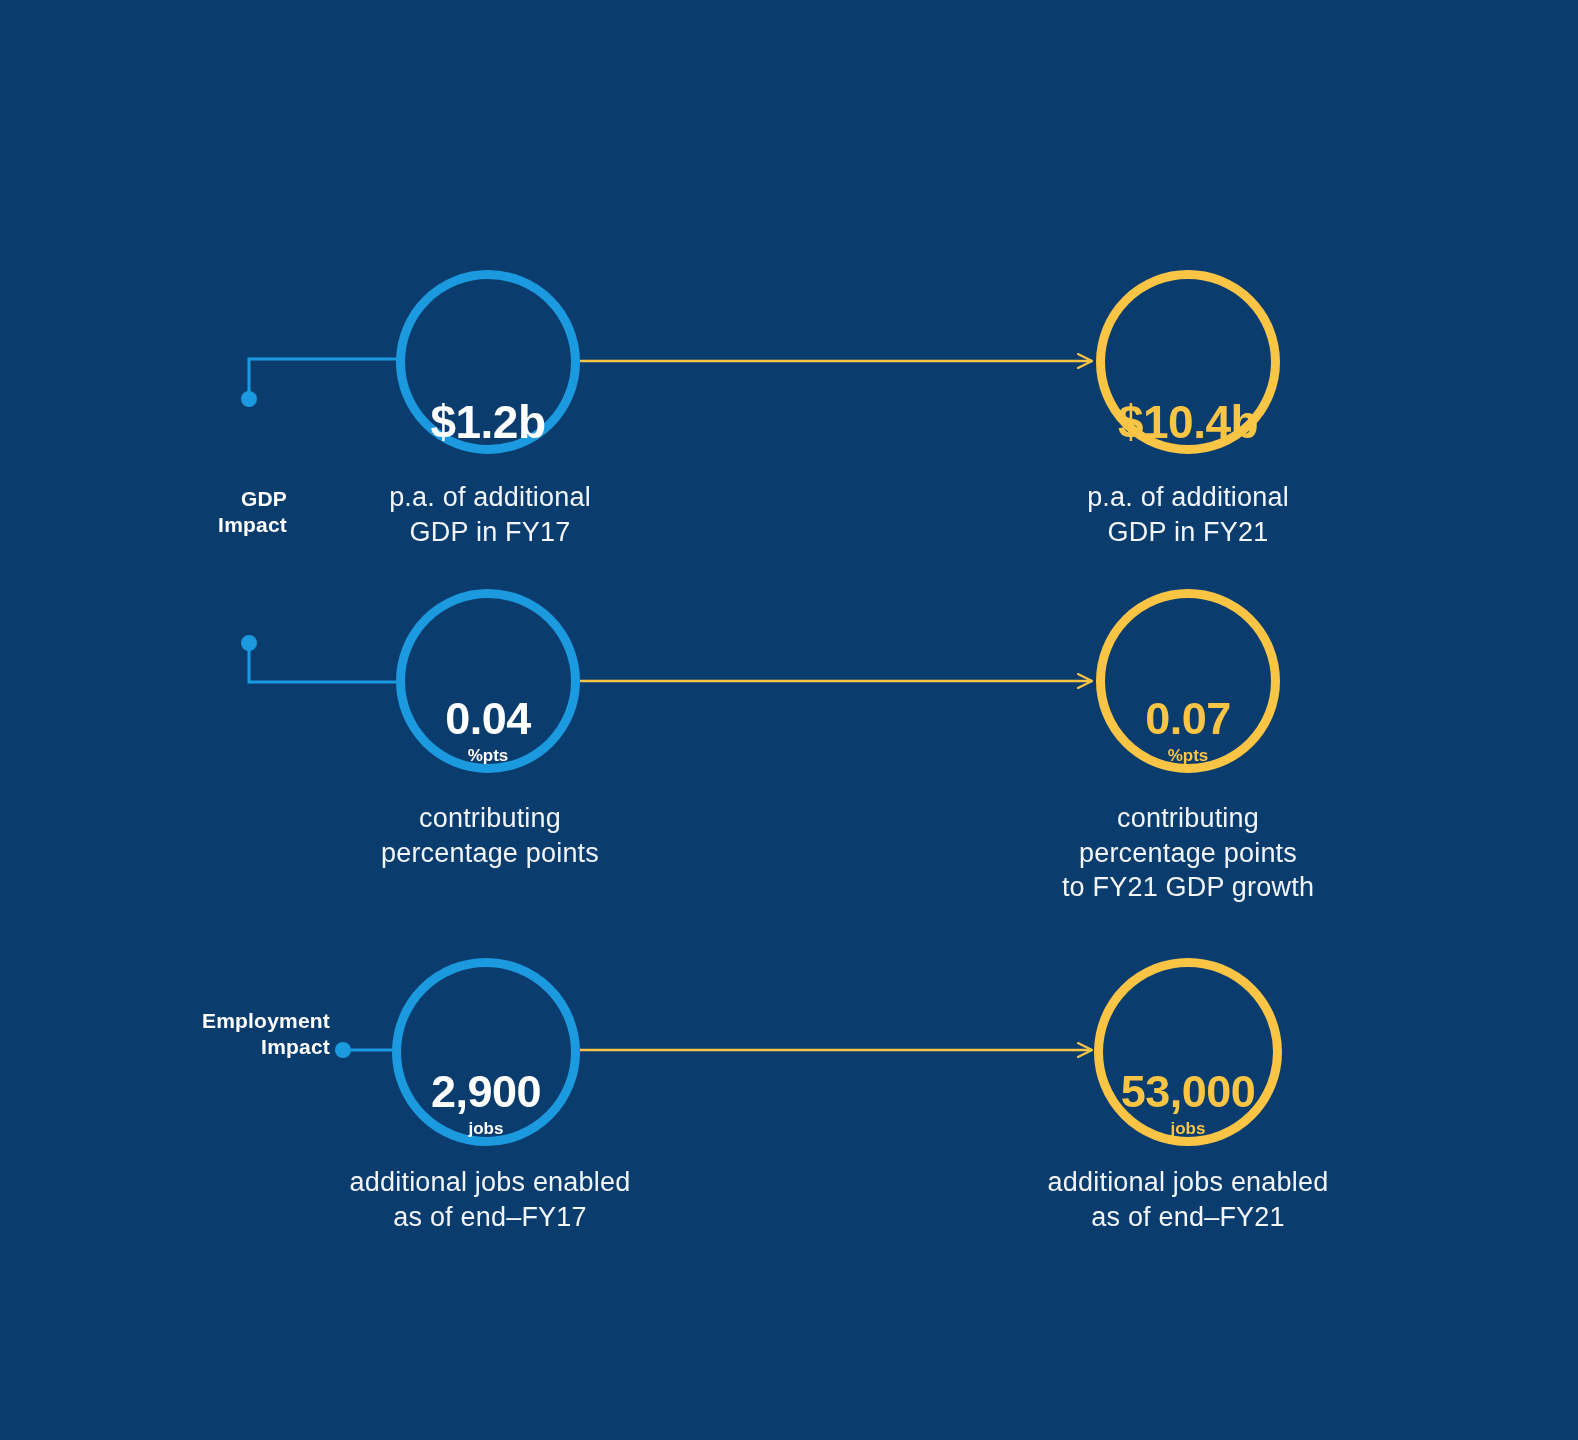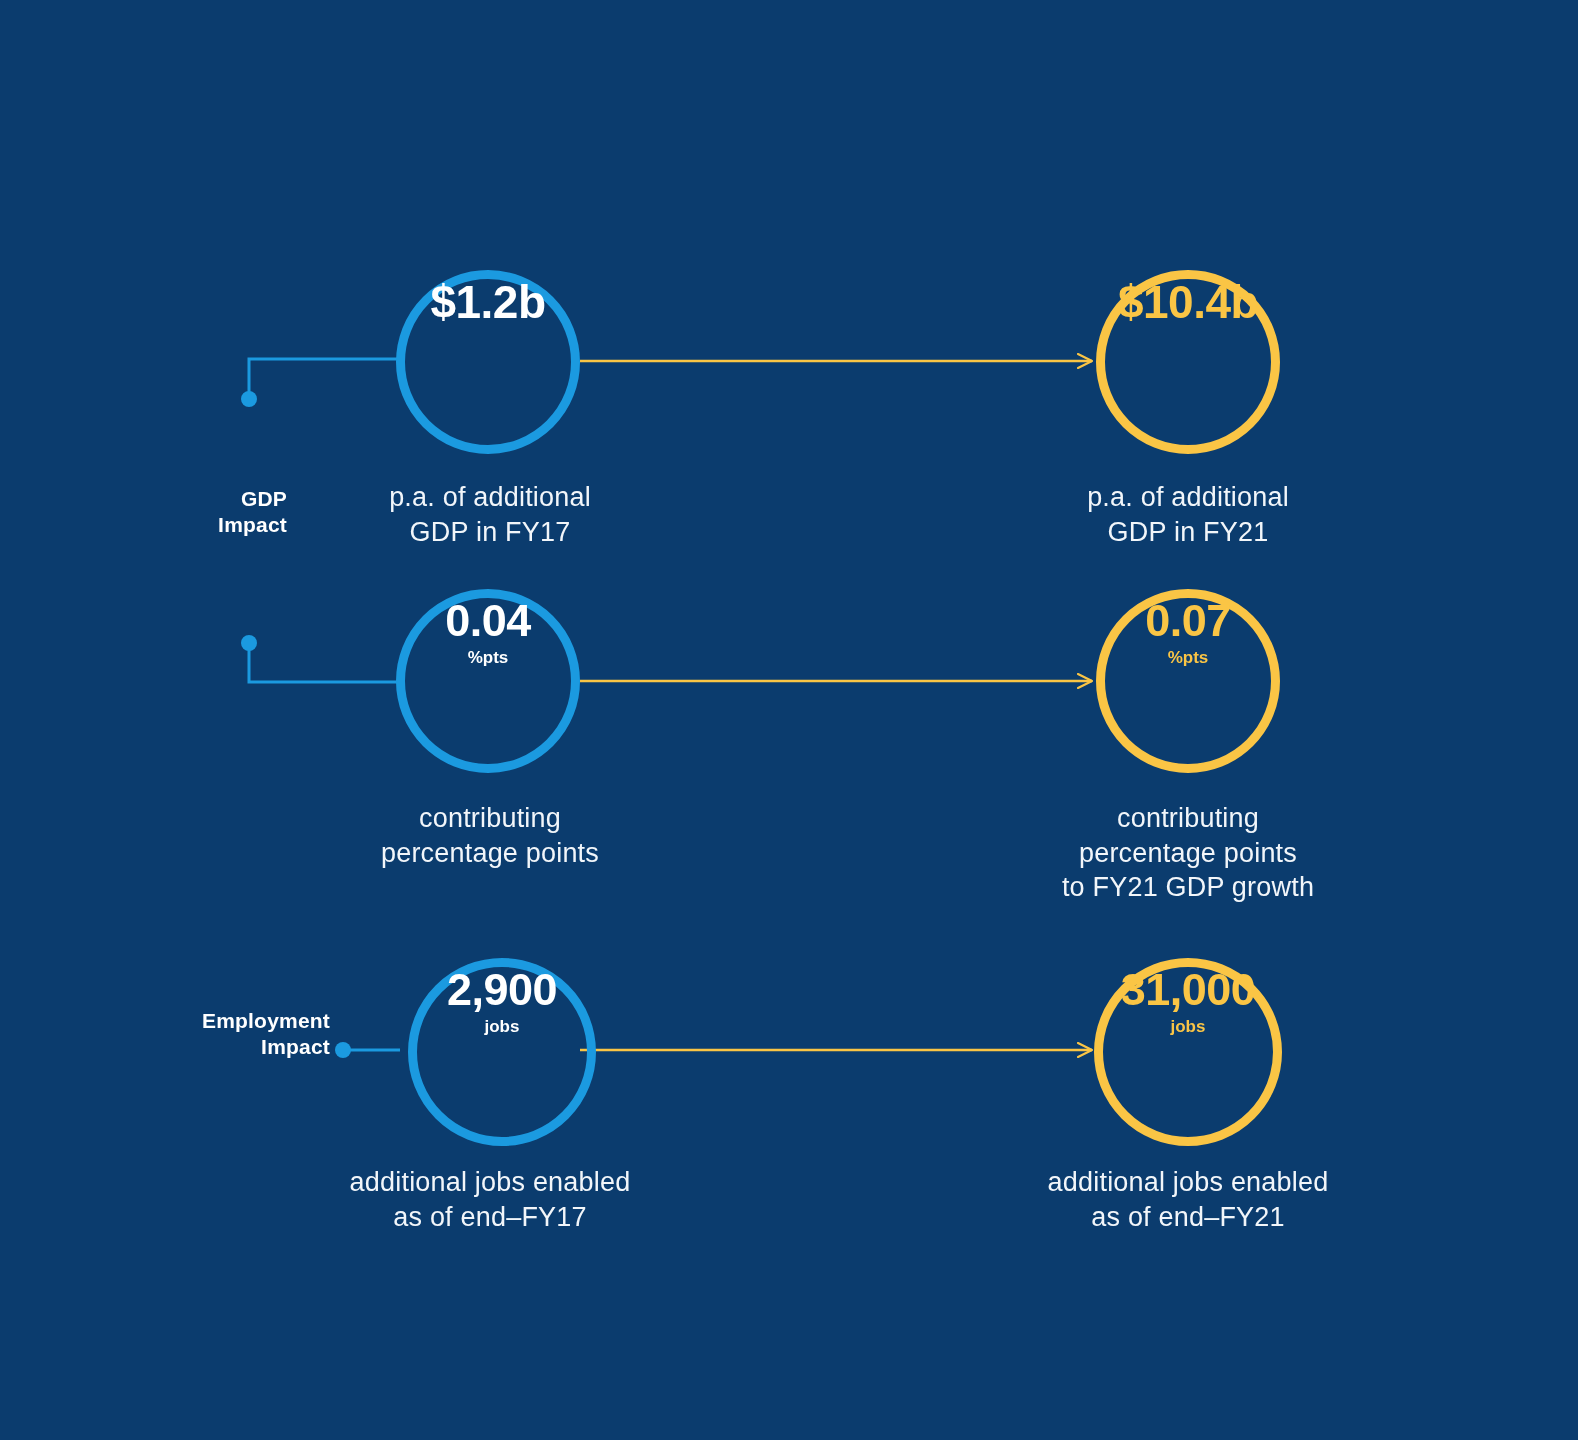--- a/index.html
+++ b/index.html
@@ -27,21 +27,21 @@
     width: 1578px;
   }
   
   .node {
     position: absolute;
     border-radius: 50%;
     box-sizing: border-box;
     display: flex;
     flex-direction: column;
     align-items: center;
-    justify-content: flex-start;
+    justify-content: flex-end;
     text-align: center;
     line-height: 1;
   }
   .node.blue {
     border: 9px solid #1b9ae0;
     color: #ffffff;
   }
   .node.gold {
     border: 9px solid #fac545;
     color: #fac545;
@@ -169,31 +169,31 @@
     </div>
   </div>
 
   <div class="row">
 
     <div class="grouplabel" style="left:30px; top:1008px; width:300px;">
       <div>Employment</div>
       <div>Impact</div>
     </div>
 
-    <div class="node blue has-unit" style="left:408px; top:958px; width:188px; height:188px;">
+    <div class="node blue has-unit" style="left:392px; top:958px; width:188px; height:188px;">
       <div class="big">2,900</div>
       <div class="unit">jobs</div>
     </div>
     <div class="caption" style="left:325px; top:1165px; width:330px;">
       <div>additional jobs enabled</div>
       <div>as of end–FY17</div>
     </div>
 
     <div class="node gold has-unit" style="left:1094px; top:958px; width:188px; height:188px;">
-      <div class="big">31,000</div>
+      <div class="big">53,000</div>
       <div class="unit">jobs</div>
     </div>
     <div class="caption" style="left:1023px; top:1165px; width:330px;">
       <div>additional jobs enabled</div>
       <div>as of end–FY21</div>
     </div>
   </div>
 
 </div>
 

